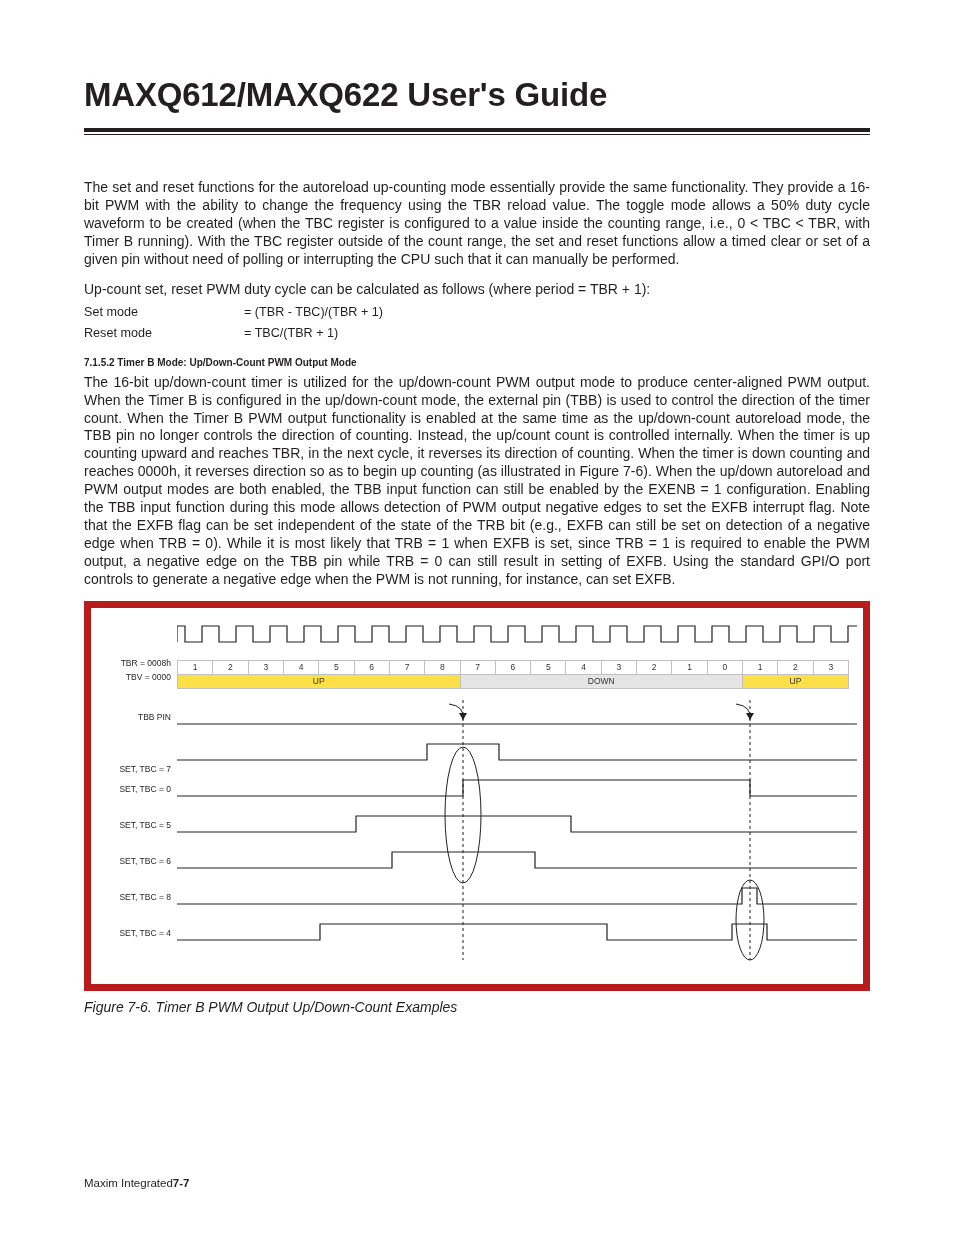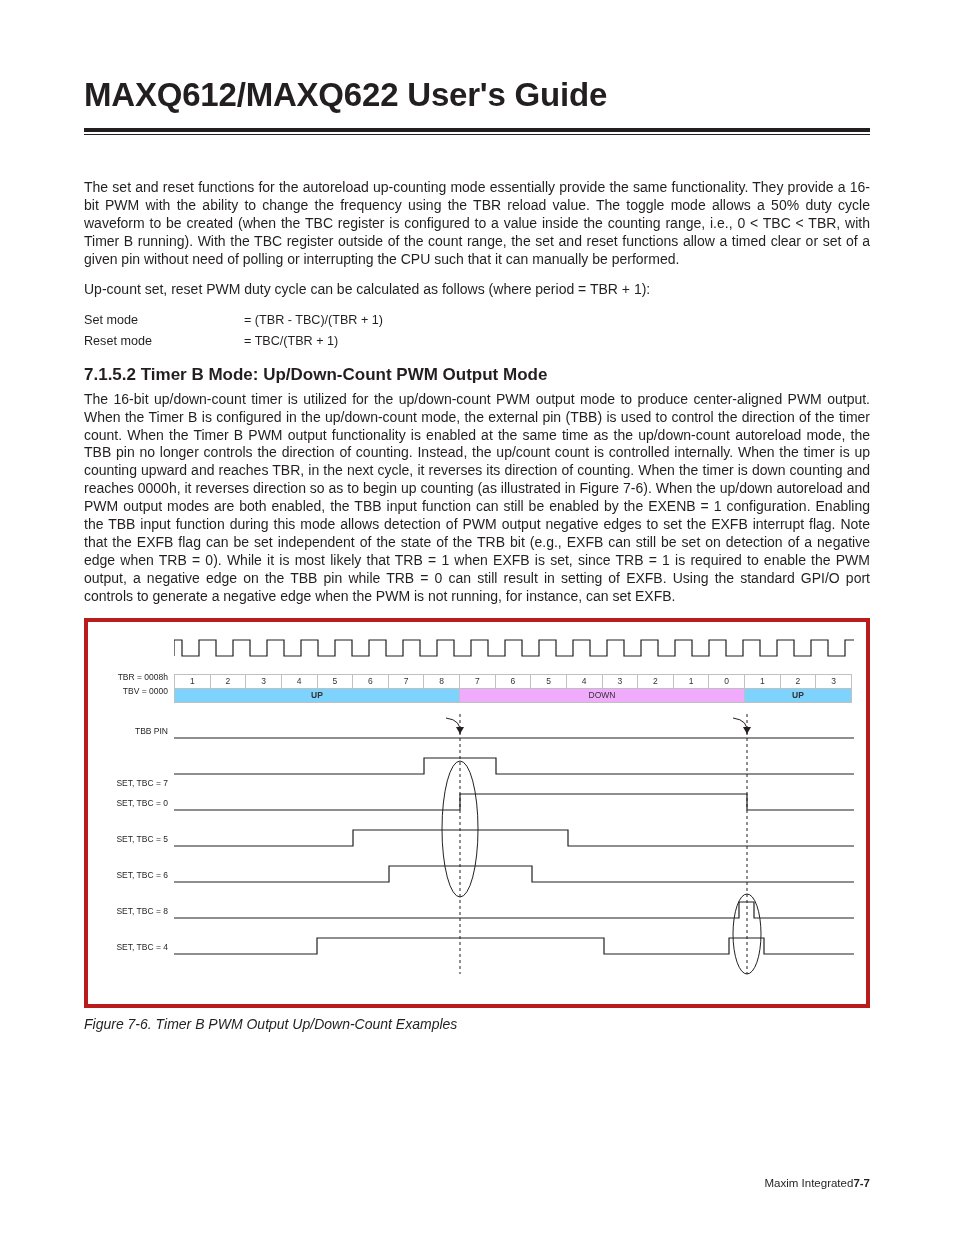--- a/index.html
+++ b/index.html
@@ -42,45 +42,45 @@
     text-align: justify;
   }
   .modes {
     font-size: 12.6px;
     line-height: 1.6;
     margin: 0 0 14px 0;
   }
   .modes .row { display: flex; }
   .modes .label { width: 160px; }
   h2.section {
-    font-size: 17px;
+    font-size: 10px;
     font-weight: 700;
     margin: 0 0 6px 0;
   }
   .figure-box {
-    border: 4px solid #b91c1c;
+    border: 7px solid #b91c1c;
     width: 100%;
     height: 390px;
     position: relative;
     box-sizing: border-box;
     padding: 12px 12px 8px 12px;
     overflow: hidden;
   }
   .fig-caption {
     font-size: 14px;
     font-style: italic;
     margin: 8px 0 0 0;
   }
   .footer {
     position: absolute;
     left: 84px;
     right: 84px;
     bottom: 46px;
     display: flex;
-    justify-content: flex-end;
+    justify-content: flex-start;
     font-size: 11.5px;
   }
   .footer .pg { font-weight: 700; }
 
   
   .row-label {
     position: absolute;
     font-size: 8.5px;
     text-align: right;
     width: 74px;
@@ -98,35 +98,35 @@
   }
   .grid td {
     border: 1px solid #c0c0c0;
     height: 13px;
     font-size: 8.5px;
     text-align: center;
     vertical-align: middle;
     color: #333;
     padding: 0;
   }
-  .grid td.up { background: #7dd3fc; font-weight: bold; }
-  .grid td.down { background: #f0abfc; }
+  .grid td.up { background: #fde047; }
+  .grid td.down { background: #e5e5e5; }
   .wave-svg { position: absolute; left: 86px; right: 14px; }
 </style>
 </head>
 <body>
 
 <div class="page">
 
   <h1 class="title">MAXQ612/MAXQ622 User's Guide</h1>
   <hr class="rule-thick">
   <hr class="rule-thin">
 
   <p class="body">The set and reset functions for the autoreload up-counting mode essentially provide the same functionality. They provide a 16-bit PWM with the ability to change the frequency using the TBR reload value. The toggle mode allows a 50% duty cycle waveform to be created (when the TBC register is configured to a value inside the counting range, i.e., 0 &lt; TBC &lt; TBR, with Timer B running). With the TBC register outside of the count range, the set and reset functions allow a timed clear or set of a given pin without need of polling or interrupting the CPU such that it can manually be performed.</p>
-  <p class="body" style="margin-bottom:12px;">Up-count set, reset PWM duty cycle can be calculated as follows (where period = TBR + 1):</p>
+  <p class="body" style="margin-bottom:4px;">Up-count set, reset PWM duty cycle can be calculated as follows (where period = TBR + 1):</p>
 
   <div class="modes">
     <div class="row">
       <span class="label">Set mode</span>
       <span>= (TBR - TBC)/(TBR + 1)</span>
     </div>
     <div class="row">
       <span class="label">Reset mode</span>
       <span>= TBC/(TBR + 1)</span>
     </div>

